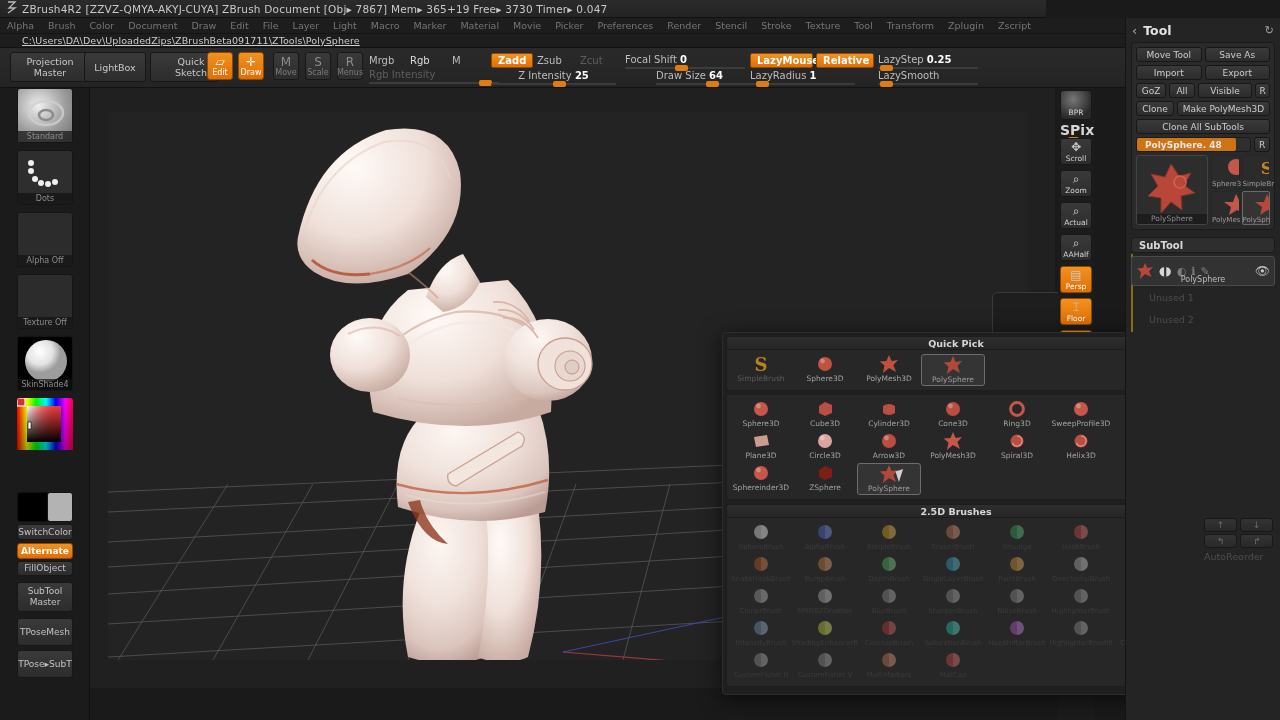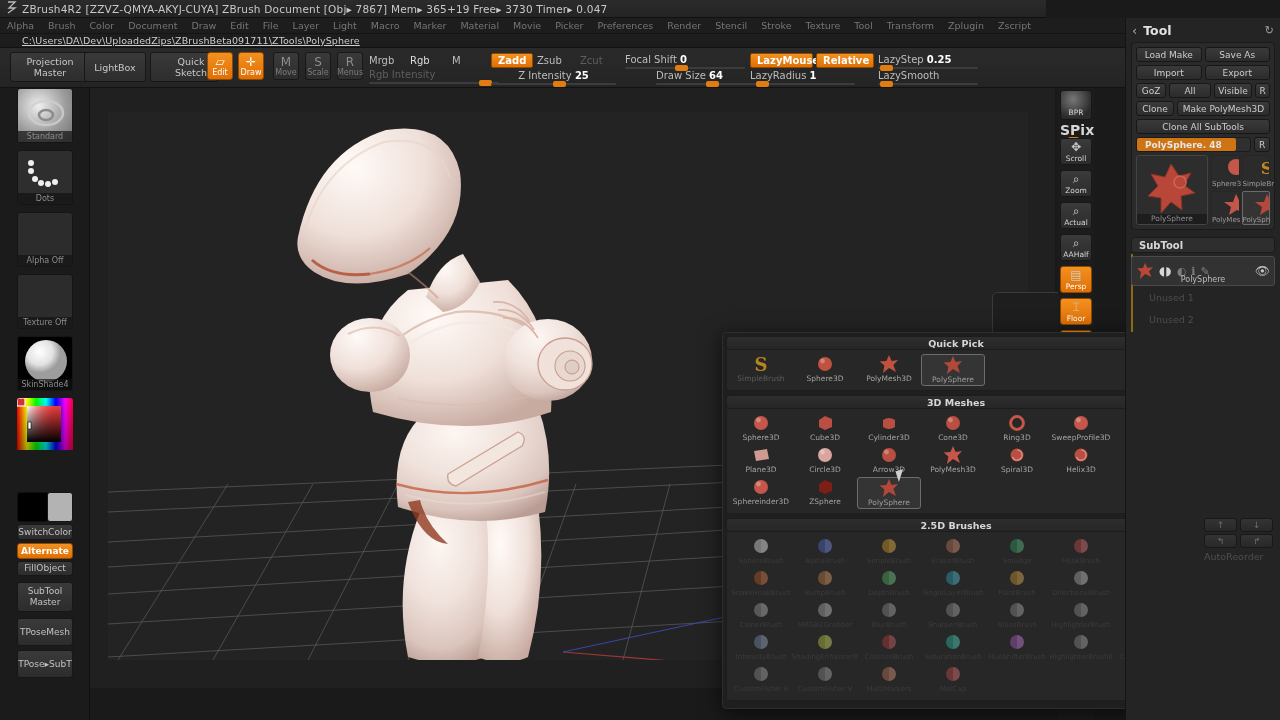--- a/index.html
+++ b/index.html
@@ -528,21 +528,20 @@
             <div class="ic">
               <svg width="22" height="20" viewBox="0 0 22 20">
                 <path d="M11 1 L13.6 7 L20 6 L15.4 11 L18 18 L11 14 L5 19 L6.4 11.6 L1.6 7.6 L8.4 7 Z" fill="#b2483a"></path>
               </svg>
             </div>
             <div class="lb">PolySphere</div>
           </div>
         </div>
       </div>
       <div class="sec">
-        <div class="sec-hd">3D Meshes</div>
         <div class="sec-bd">
           <div class="cell">
             <div class="ic">
               <svg width="22" height="20" viewBox="0 0 22 20">
                 <circle cx="11" cy="10" r="7" fill="#c4564a"></circle>
                 <circle cx="8.5" cy="7" r="2.4" fill="#ffffff" opacity=".3"></circle>
               </svg>
             </div>
             <div class="lb">Sphere3D</div>
           </div>
@@ -991,30 +990,30 @@
 
   <div class="rpanel">
     <div class="rp-head">
       <span class="back">‹</span>
       <span class="ttl">Tool</span>
       <span class="rs">↻</span>
     </div>
 
     <div class="rbox">
       <div class="rrow">
-        <div class="pbtn">Load Make</div>
+        <div class="pbtn">Move Tool</div>
         <div class="pbtn">Save As</div>
       </div>
       <div class="rrow">
         <div class="pbtn">Import</div>
         <div class="pbtn">Export</div>
       </div>
       <div class="rrow">
         <div class="pbtn sm" style="width:30px">GoZ</div>
-        <div class="pbtn sm" style="width:42px">All</div>
+        <div class="pbtn sm" style="width:26px">All</div>
         <div class="pbtn">Visible</div>
         <div class="pbtn sm" style="width:15px">R</div>
       </div>
       <div class="rrow">
         <div class="pbtn sm" style="width:38px">Clone</div>
         <div class="pbtn">Make PolyMesh3D</div>
       </div>
       <div class="rrow">
         <div class="pbtn">Clone All SubTools</div>
       </div>

